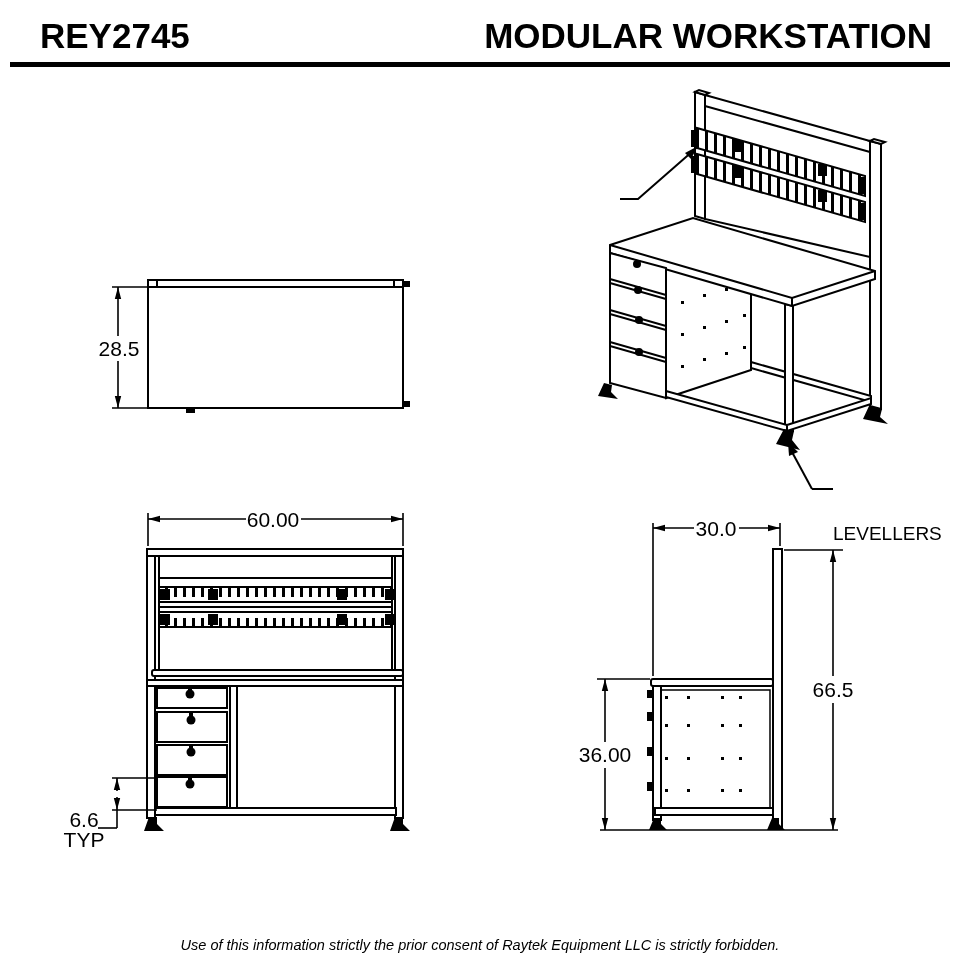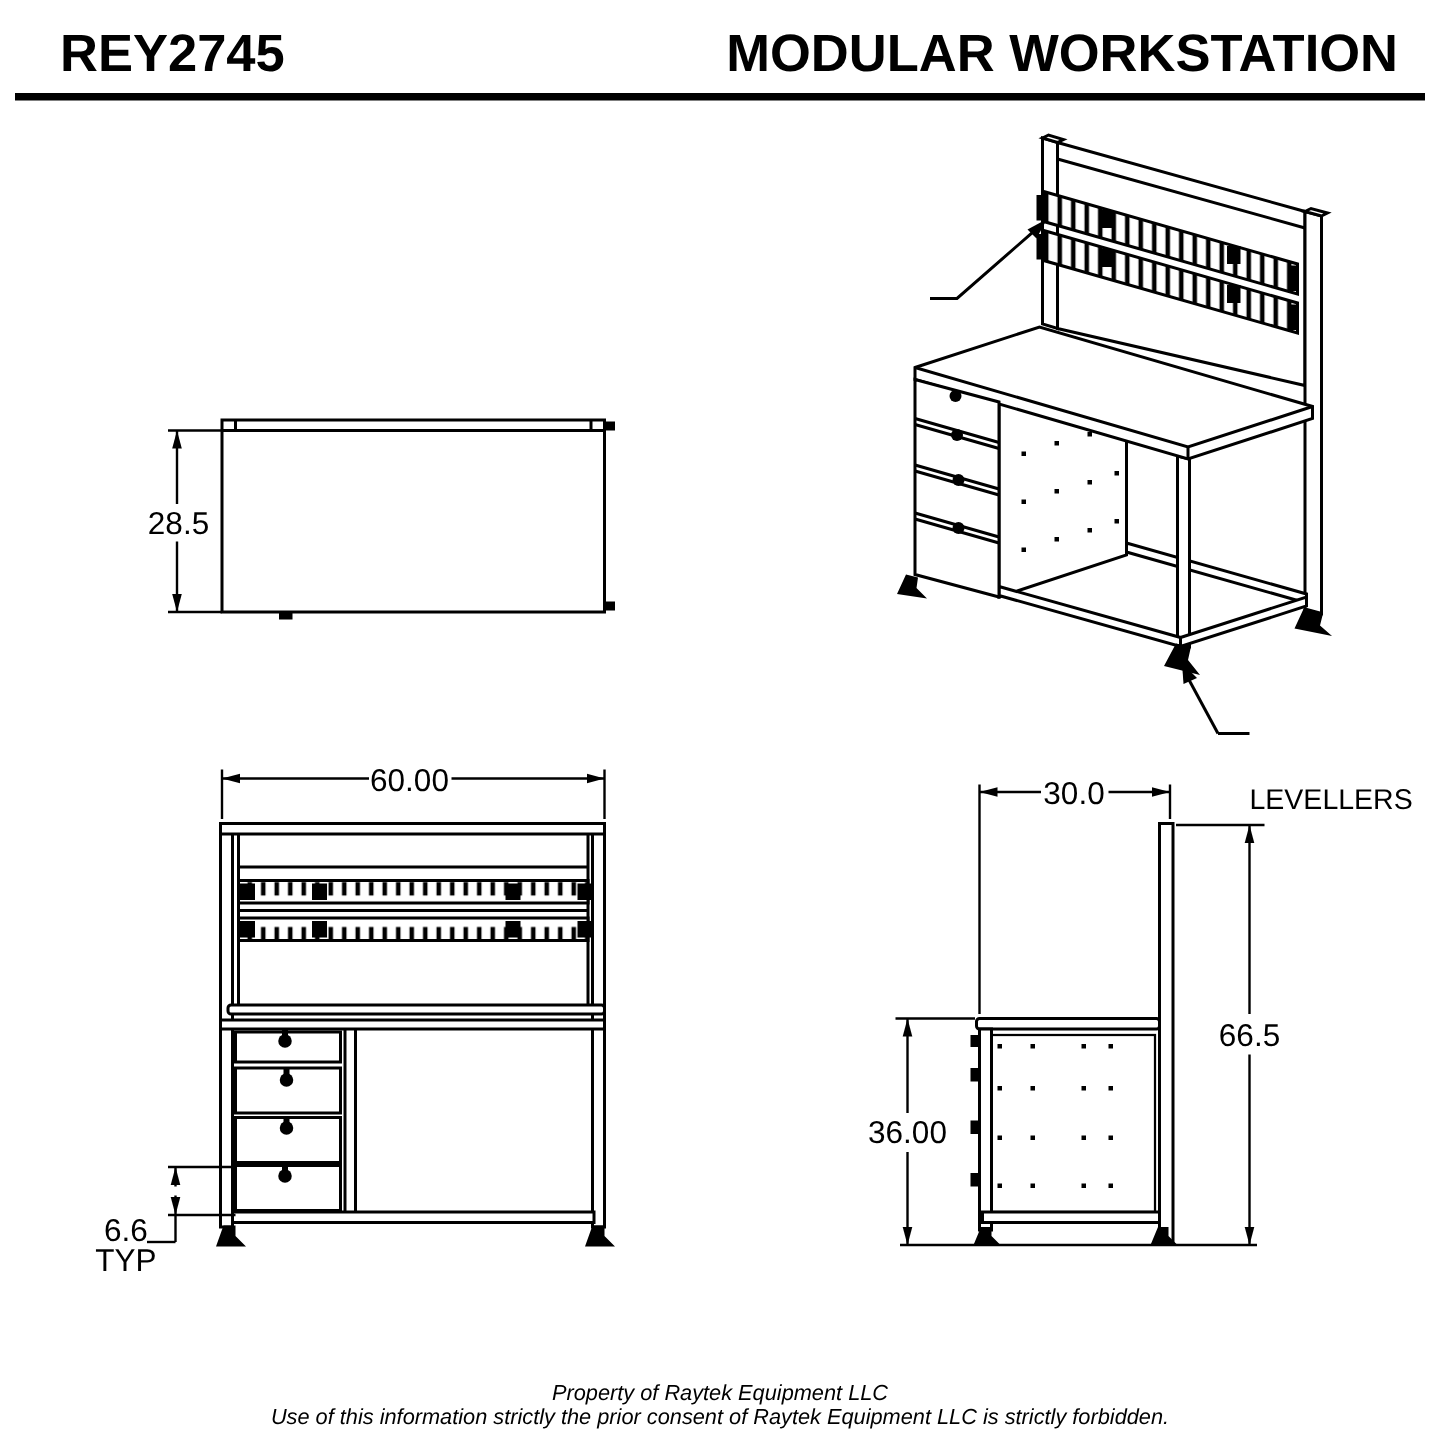--- a/index.html
+++ b/index.html
@@ -29,21 +29,20 @@
 <div id="sheet">
 
   <div class="abs" id="part-number">REY2745</div>
   <div class="abs" id="sheet-title">MODULAR WORKSTATION</div>
   <div class="abs" id="header-rule"></div>
 
 
 
   <div class="abs" id="levellers-label">LEVELLERS</div>
 
-  <div class="abs footer-line" id="footer-line1">Property of Raytek Equipment LLC</div>
   <div class="abs footer-line" id="footer-line2">Use of this information strictly the prior consent of Raytek Equipment LLC is strictly forbidden.</div>
 
   <svg width="960" height="960" viewBox="0 0 960 960">
     <defs>
       <marker id="arr" markerUnits="userSpaceOnUse" markerWidth="14" markerHeight="10" refX="12" refY="4" orient="auto">
         <path d="M0,0.8 L12,4 L0,7.2 Z" fill="#000"></path>
       </marker>
       <pattern id="slots" width="9" height="15" patternUnits="userSpaceOnUse">
         <rect width="9" height="15" fill="#fff"></rect>
         <rect x="3" y="3" width="3" height="9" fill="#000"></rect>

